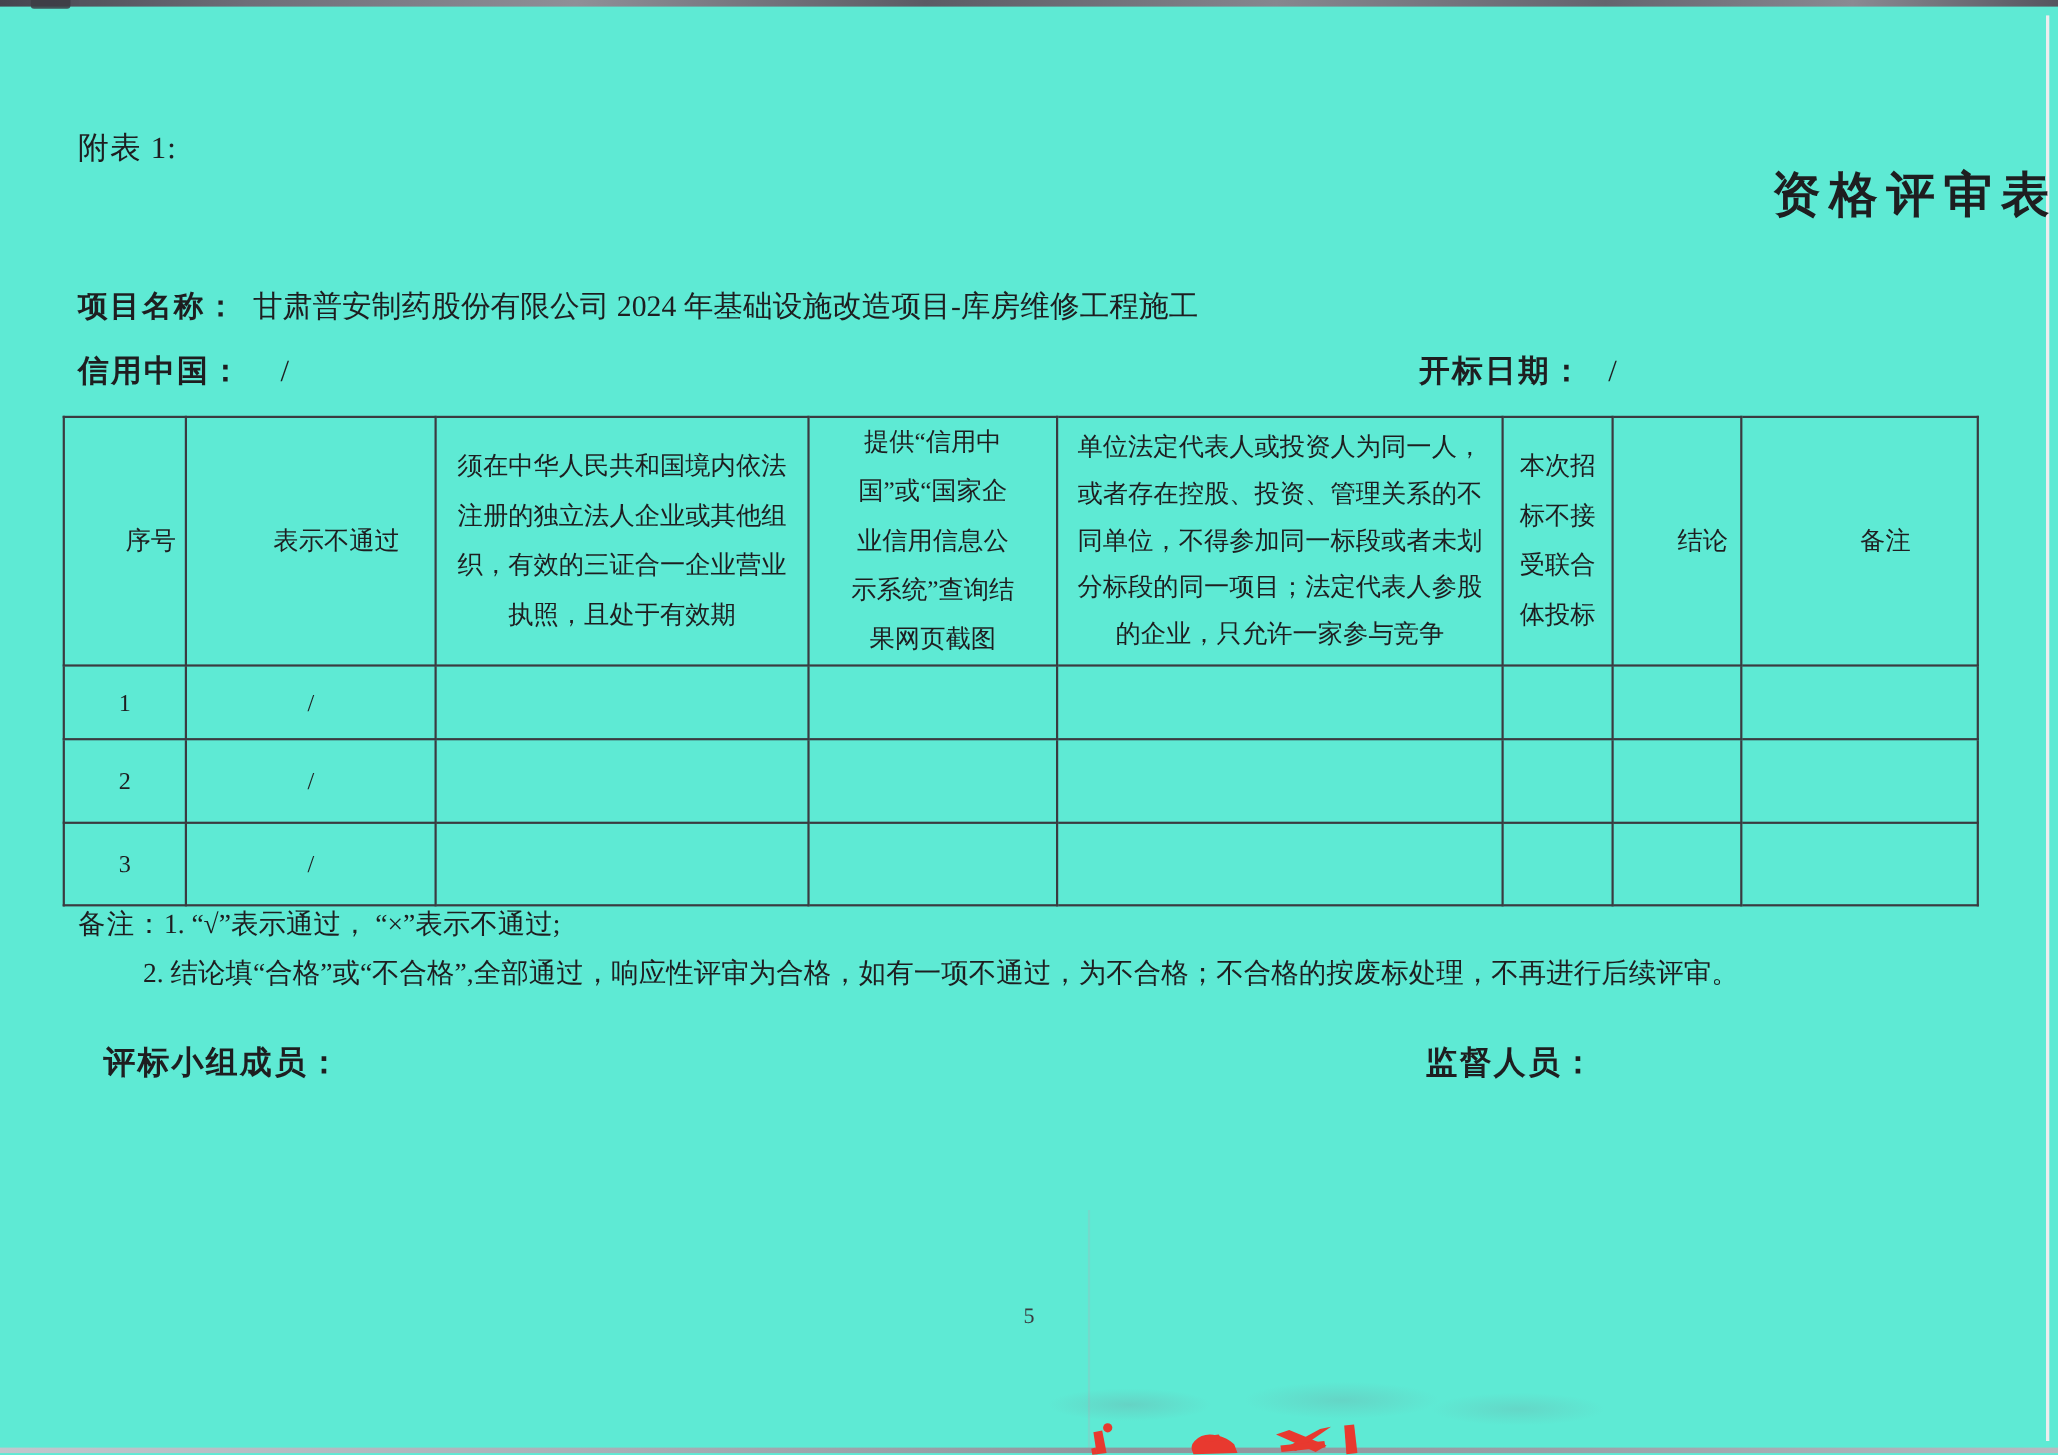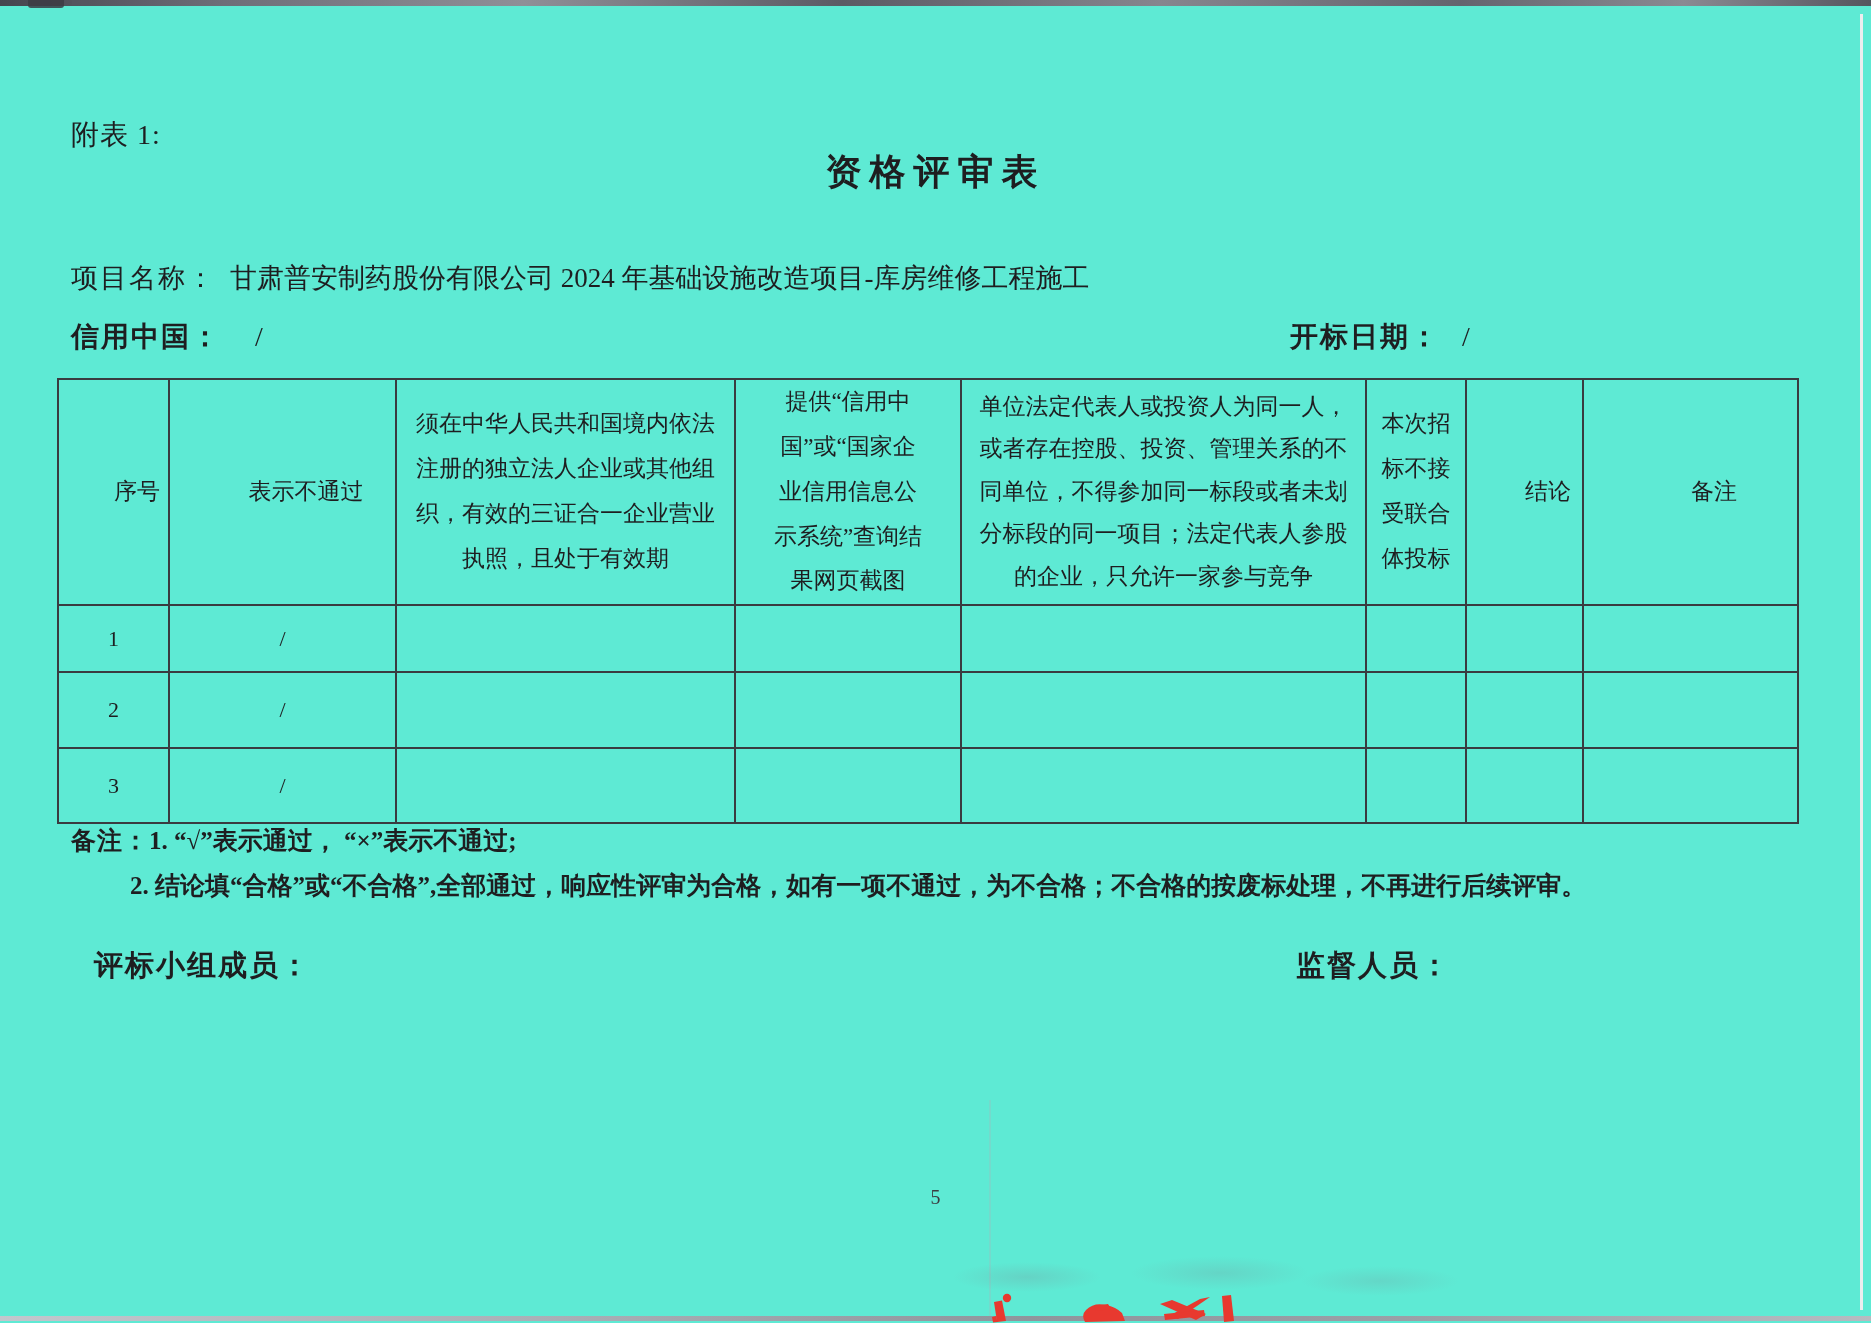--- a/index.html
+++ b/index.html
@@ -27,25 +27,25 @@
   .scan-fold { position:absolute; left:989px; top:1100px; width:2px; height:220px; background:rgba(175,175,182,.28); }
   .smudge { position:absolute; pointer-events:none; }
   .smudge-1 { left:952px; top:1262px; width:150px; height:30px; background:radial-gradient(ellipse at center, rgba(125,130,142,.22), rgba(125,130,142,0) 70%); }
   .smudge-2 { left:1130px; top:1256px; width:180px; height:34px; background:radial-gradient(ellipse at center, rgba(125,130,142,.20), rgba(125,130,142,0) 70%); }
   .smudge-3 { left:1300px; top:1266px; width:160px; height:30px; background:radial-gradient(ellipse at center, rgba(125,130,142,.18), rgba(125,130,142,0) 70%); }
   .stamp-svg { position:absolute; left:982px; top:1284px; }
 
   
   .attachment-label { position:absolute; left:71px; top:116px; font-size:28px; letter-spacing:1px; }
   .doc-title {
-    position:absolute; left:0; top:148px; width:100%; text-align:center;
-    font-size:36px; font-weight:bold; letter-spacing:8px;
+    position:absolute; left:0; top:148px; width:100%; text-align:right;
+    font-size:44px; font-weight:bold; letter-spacing:8px;
   }
   .project-line { position:absolute; left:71px; top:260px; font-size:27px; white-space:nowrap; }
-  .project-line .lbl { font-weight:normal; letter-spacing:2px; margin-right:14px; }
+  .project-line .lbl { font-weight:bold; letter-spacing:2px; margin-right:14px; }
   .bid-row { position:absolute; left:0; top:318px; width:100%; font-size:28px; }
   .bid-place { position:absolute; left:71px; top:0; font-weight:bold; letter-spacing:2px; }
   .bid-place .val { font-weight:normal; margin-left:34px; }
   .bid-date { position:absolute; left:1290px; top:0; font-weight:bold; letter-spacing:2px; }
   .bid-date .val { font-weight:normal; margin-left:22px; }
 
   table.review-table {
     position:absolute; left:57px; top:378px; width:1740px; height:425px;
     border-collapse:collapse; table-layout:fixed;
   }
@@ -57,21 +57,21 @@
   .review-table tbody tr.r0 { height:67px; }
   .review-table tbody tr.r1 { height:76px; }
   .review-table tbody tr.r2 { height:75px; }
   .review-table th { font-size:23px; line-height:1.95;padding-left:47px; }
   .review-table td { font-size:22px; }
   .review-table th.c2 { padding:13px 16px; }
   .review-table th.c3 { padding:0 37px; }
   .review-table th.c4 { padding:0 8px; line-height:1.85; }
   .review-table th.c5 { padding:0 14px; }
 
-  .notes { position:absolute; left:71px; top:818px; font-size:25px; line-height:45px; white-space:nowrap;font-weight:bold; }
+  .notes { position:absolute; left:71px; top:818px; font-size:25px; line-height:45px; white-space:nowrap; }
   .notes .note-label { letter-spacing:1px; }
   .notes .note-first { display:inline; }
   .notes .note-indent { margin-left:59px; }
 
   .sign-row { position:absolute; left:0; top:946px; width:100%; font-size:29px; font-weight:bold; }
   .sign-team { position:absolute; left:94px; top:0; letter-spacing:2px; }
   .sign-supervisor { position:absolute; left:1296px; top:0; letter-spacing:2px; }
 
   .page-number { position:absolute; left:0; top:1186px; width:100%; text-align:center; font-size:20px; color:#3c3c40; }
 </style>

